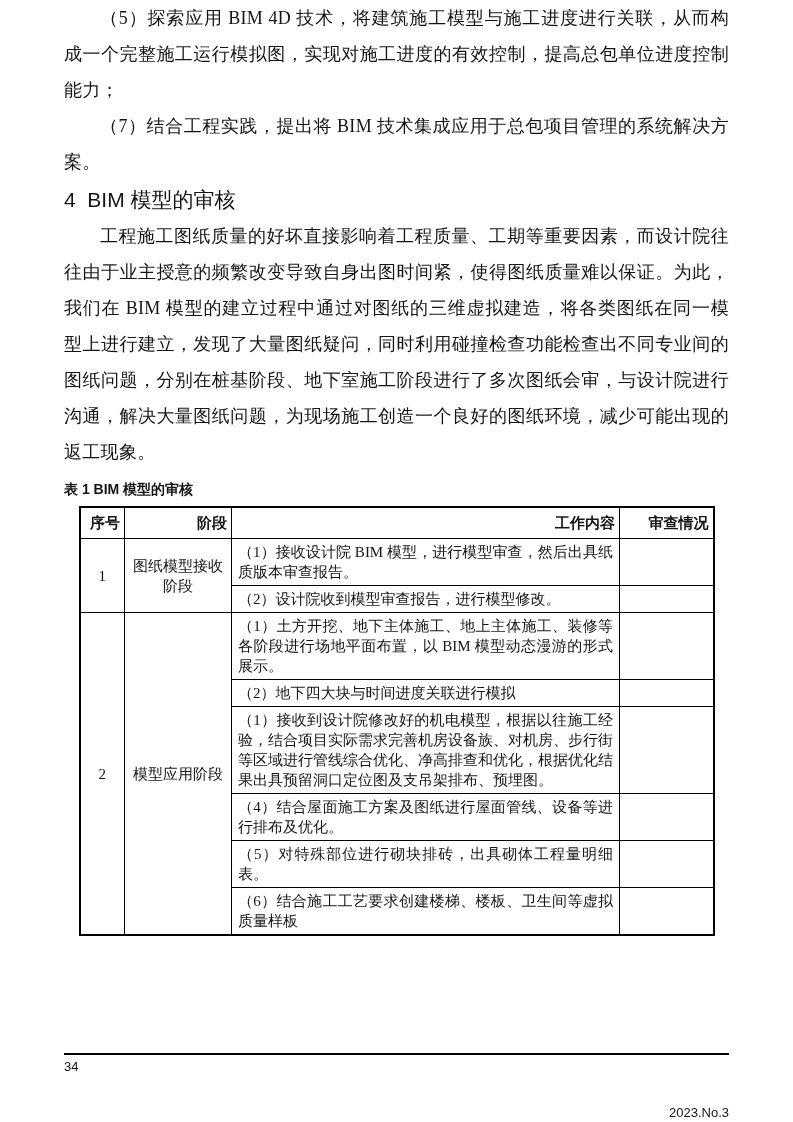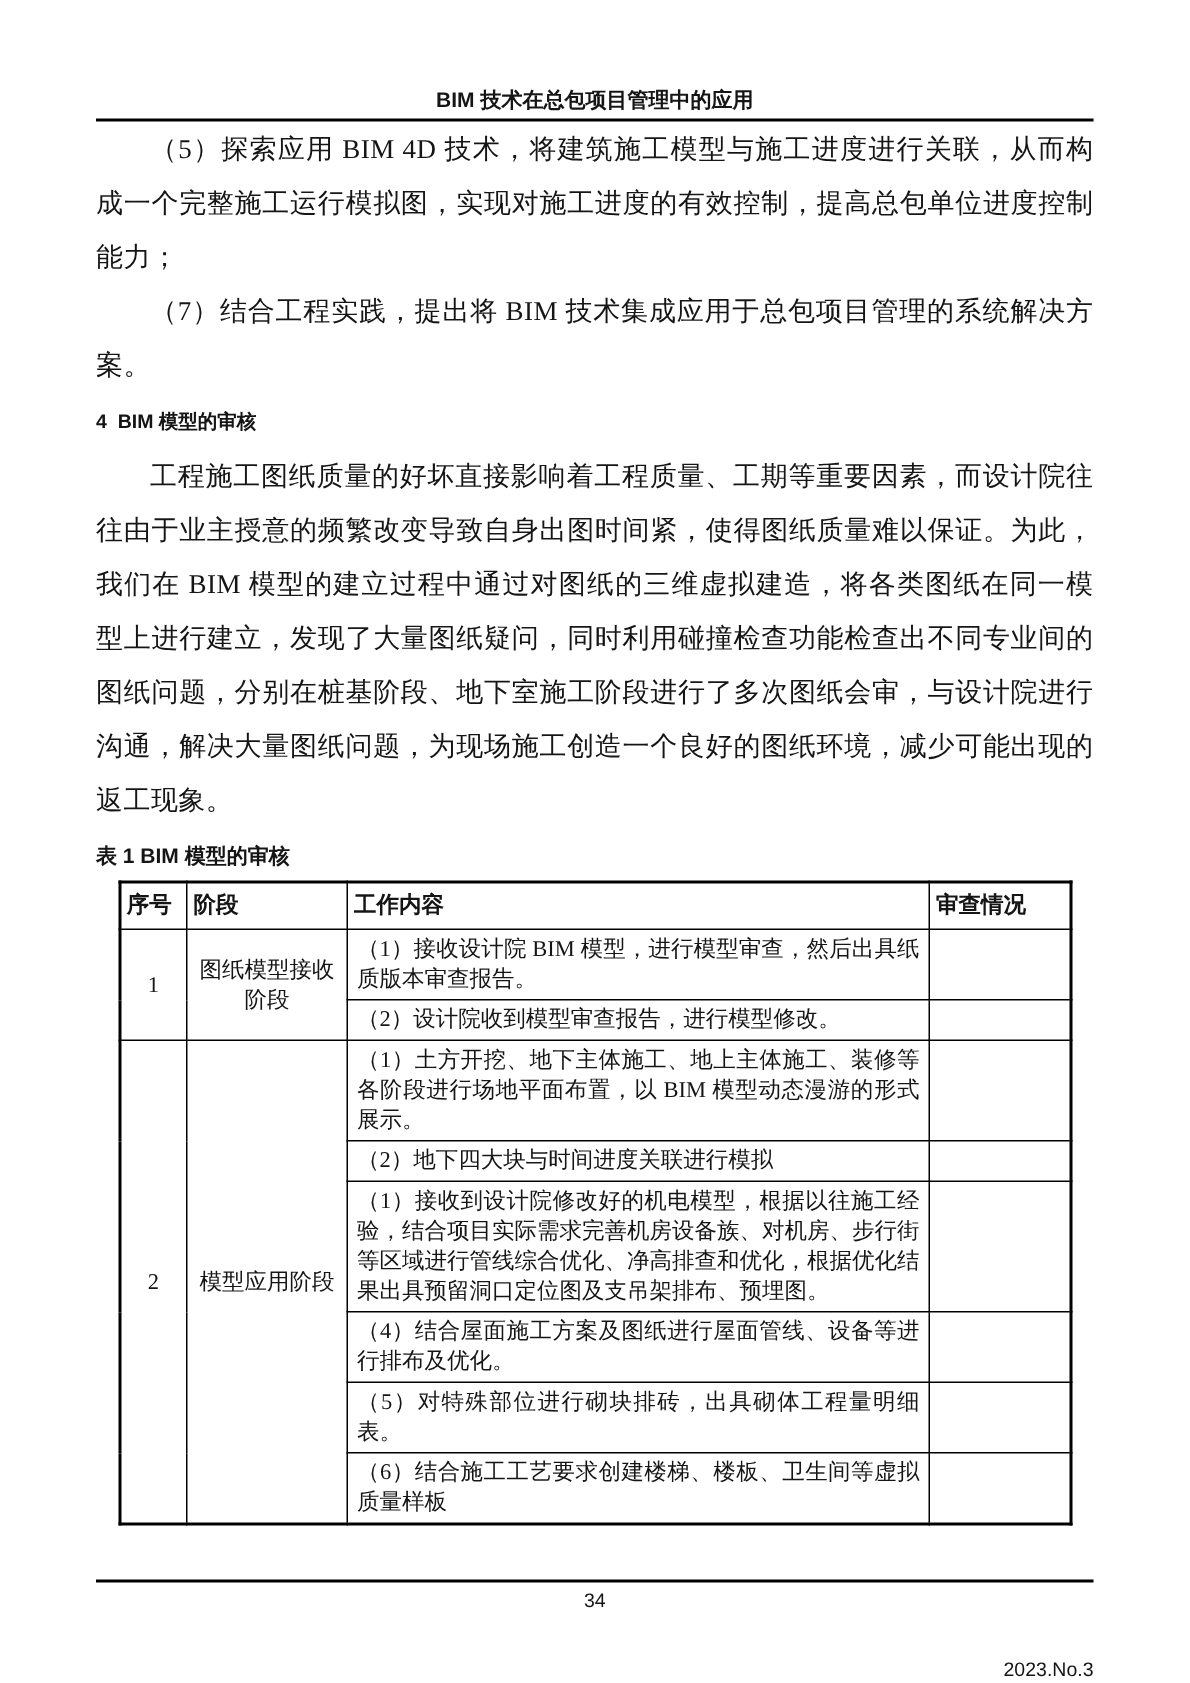--- a/index.html
+++ b/index.html
@@ -32,22 +32,22 @@
     margin: 0;
     font-size: 18px;
     line-height: 36px;
     text-align: justify;
     letter-spacing: 0.3px;
   }
   .body-text p.first { margin-top: 5px; }
   .indent { text-indent: 2em; }
   .section-heading {
     font-family: "Liberation Sans", "DejaVu Sans", sans-serif;
-    font-weight: bold;
-    font-size: 13px;
+    font-weight: normal;
+    font-size: 21px;
     line-height: 30px;
     margin: 5px 0 3px 0;
     white-space: pre;
   }
   .table-caption {
     text-align: left;
     font-family: "Liberation Sans", "DejaVu Sans", sans-serif;
     font-weight: bold;
     font-size: 14px;
     line-height: 20px;
@@ -64,21 +64,21 @@
   .review-table th, .review-table td {
     border: 1px solid #000;
     padding: 3px 6px;
     line-height: 20px;
     vertical-align: middle;
     word-break: break-all;
   }
   .review-table th {
     font-family: "Liberation Sans", "DejaVu Sans", sans-serif;
     font-weight: bold;
-    text-align: left;
+    text-align: right;
     padding: 5px 4px;
   }
   .review-table td.seq-cell,
   .review-table td.stage-cell {
     text-align: center;
   }
   .review-table td.work-cell {
     text-align: justify;
   }
   .col-seq    { width: 45px; }
@@ -92,35 +92,34 @@
     top: 1053px;
     border-top: 2px solid #000;
     font-family: "Liberation Sans", "DejaVu Sans", sans-serif;
     font-size: 13px;
     height: 30px;
   }
   .footer .page-num {
     position: absolute;
     left: 0; right: 0;
     top: 4px;
-    text-align: center;
+    text-align: left;
   }
   .footer .issue {
     position: absolute;
     right: 0;
     top: 4px;
     margin-top: 46px;
   }
 </style>
 </head>
 <body>
 
 <div class="content">
 
-  <div class="running-header">BIM 技术在总包项目管理中的应用</div>
 
   <div class="body-text">
     <p class="indent">（5）探索应用 BIM 4D 技术，将建筑施工模型与施工进度进行关联，从而构成一个完整施工运行模拟图，实现对施工进度的有效控制，提高总包单位进度控制能力；</p>
     <p class="indent">（7）结合工程实践，提出将 BIM 技术集成应用于总包项目管理的系统解决方案。</p>
 
     <h2 class="section-heading">4  BIM 模型的审核</h2>
 
     <p class="indent">工程施工图纸质量的好坏直接影响着工程质量、工期等重要因素，而设计院往往由于业主授意的频繁改变导致自身出图时间紧，使得图纸质量难以保证。为此，我们在 BIM 模型的建立过程中通过对图纸的三维虚拟建造，将各类图纸在同一模型上进行建立，发现了大量图纸疑问，同时利用碰撞检查功能检查出不同专业间的图纸问题，分别在桩基阶段、地下室施工阶段进行了多次图纸会审，与设计院进行沟通，解决大量图纸问题，为现场施工创造一个良好的图纸环境，减少可能出现的返工现象。</p>
   </div>
 

